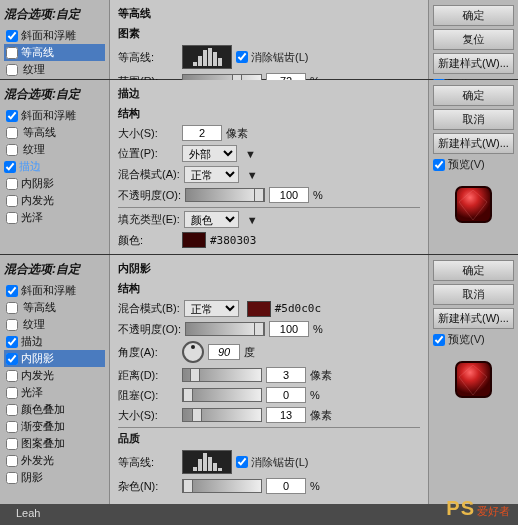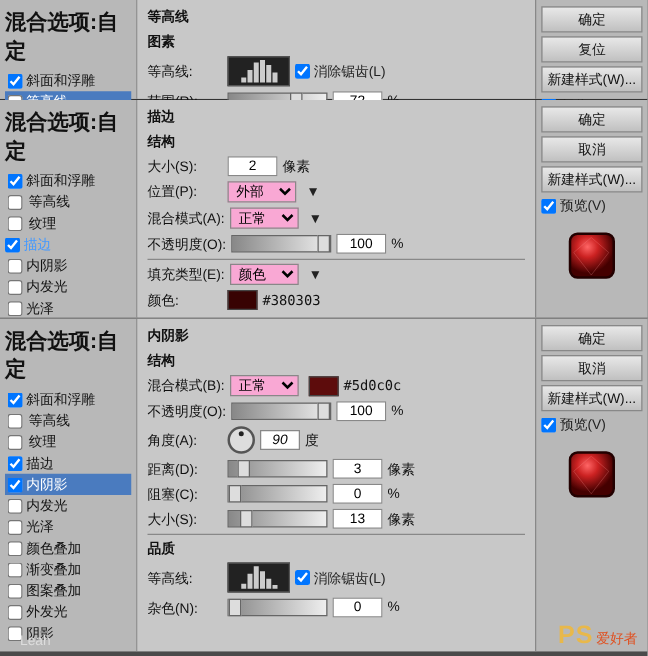--- a/index.html
+++ b/index.html
@@ -19,24 +19,25 @@
       background: #c8c8c8;
     }
     .sidebar {
       width: 110px;
       background: #b8b8b8;
       padding: 6px 4px;
       border-right: 1px solid #888;
       flex-shrink: 0;
     }
     .sidebar-title {
-      font-size: 17px;
+      font-size: 12px;
       color: #111;
       margin-bottom: 4px;
       font-weight: bold;
+      font-style: italic;
     }
     .sidebar-item {
       font-size: 11px;
       color: #111;
       padding: 1px 2px;
       cursor: pointer;
       display: flex;
       align-items: center;
       gap: 3px;
     }
@@ -110,21 +111,21 @@
     .slider::-webkit-slider-thumb {
       -webkit-appearance: none;
       width: 10px; height: 14px;
       background: #ddd;
       border: 1px solid #666;
       cursor: pointer;
     }
     .select-box {
       height: 17px;
       border: 1px solid #888;
-      background: #f9a8d4;
+      background: #e5e5e5;
       font-size: 11px;
       padding: 0 2px;
       cursor: pointer;
     }
     .select-sm { width: 55px; }
     .color-swatch {
       width: 24px;
       height: 16px;
       border: 1px solid #444;
       cursor: pointer;

